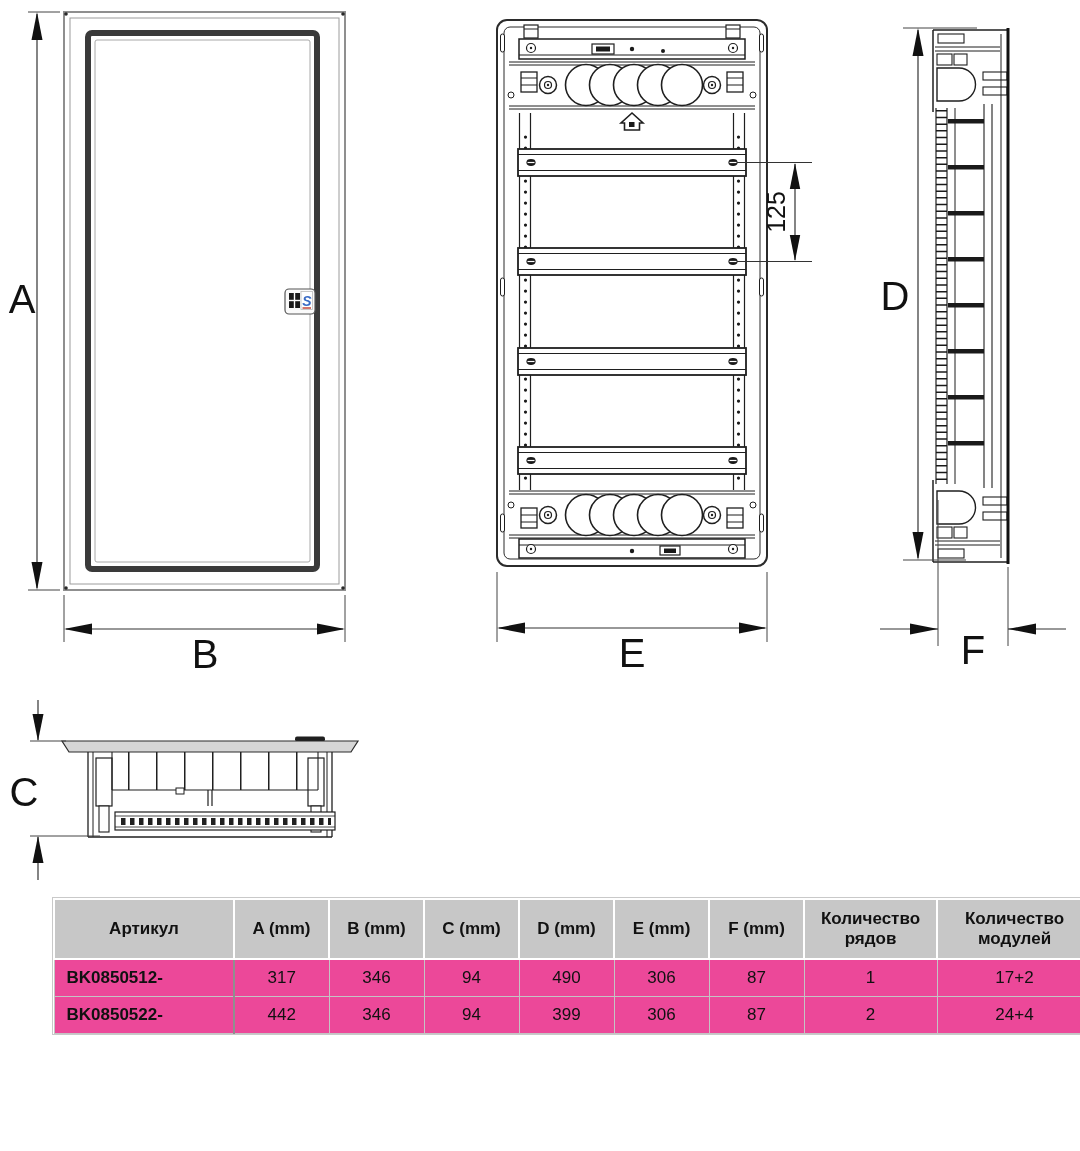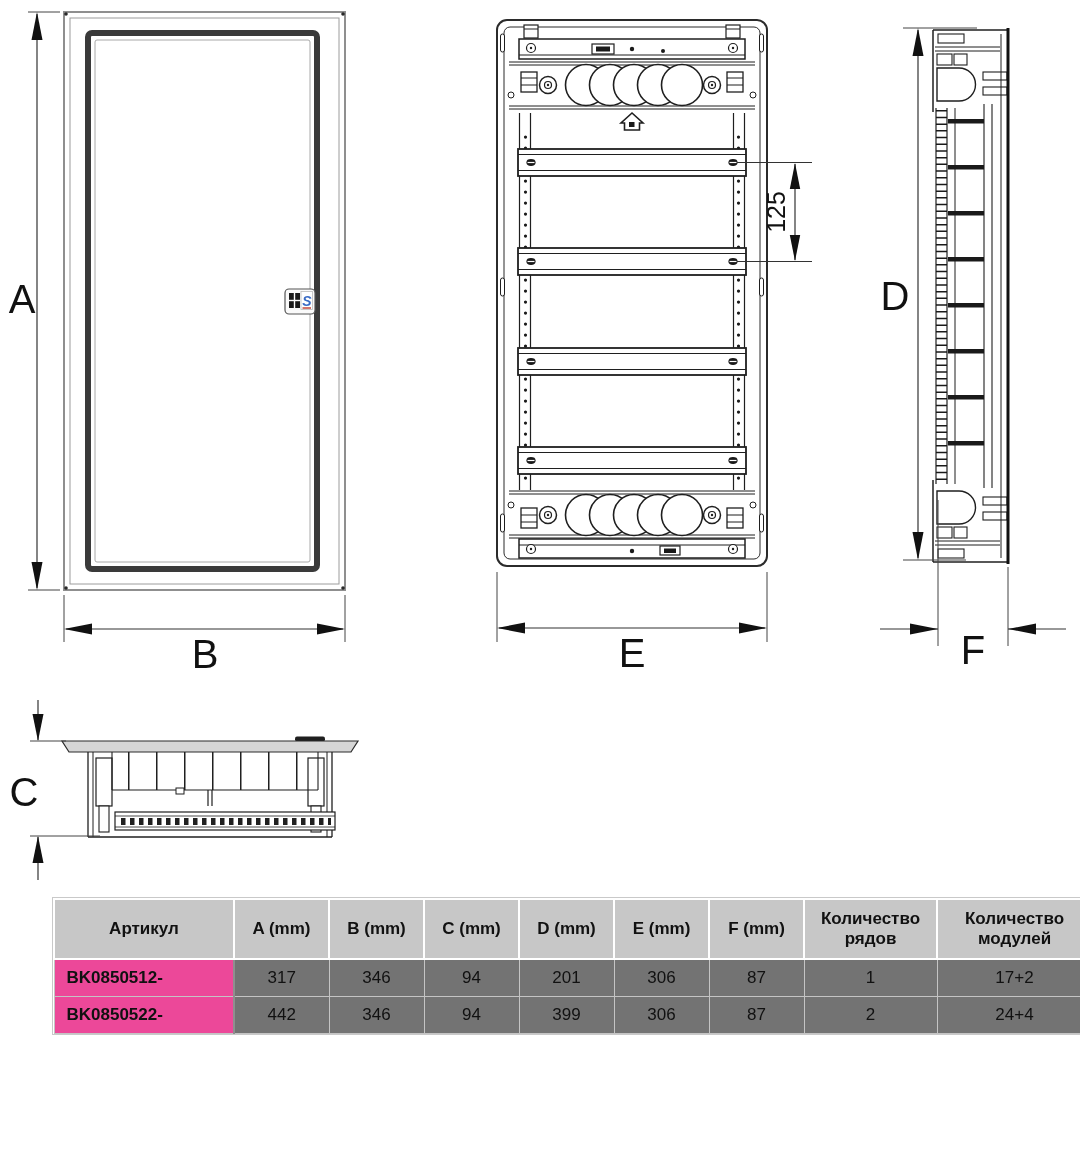--- a/index.html
+++ b/index.html
@@ -5,21 +5,21 @@
   html,body{margin:0;padding:0;background:#fff;}
   .canvas{position:relative;width:1080px;height:1151px;background:#fff;font-family:"Liberation Sans",sans-serif;overflow:hidden;}
   svg{position:absolute;left:0;top:0;}
   svg line, svg rect, svg path, svg circle, svg ellipse, svg polygon, svg polyline{vector-effect:none;}
   .dimlabel{font-family:"Liberation Sans",sans-serif;font-size:40px;fill:#111;}
   .dimsmall{font-family:"Liberation Sans",sans-serif;font-size:25px;fill:#111;}
   .locks{font-family:"Liberation Sans",sans-serif;font-size:14px;font-weight:bold;font-style:italic;}
   .table-wrap{position:absolute;left:52px;top:897px;width:1040px;border:1px solid #c9c9c9;box-sizing:border-box;}
   table{border-collapse:collapse;width:100%;table-layout:fixed;font-family:"Liberation Sans",sans-serif;color:#111;}
   th{background:#c7c7c7;font-size:17px;font-weight:bold;height:54px;border:2px solid #fff;padding:2px 6px;text-align:center;vertical-align:middle;line-height:1.2;}
-  td{background:#737373;font-size:17px;height:36px;border:1px solid #c4c4c4;text-align:center;vertical-align:middle;padding:0 4px;}
+  td{background:#ec4899;font-size:17px;height:36px;border:1px solid #c4c4c4;text-align:center;vertical-align:middle;padding:0 4px;}
   td.article{background:#ec4899;text-align:left;font-weight:bold;padding-left:12px;border-right:2px solid #8f8f8f;}
 </style>
 </head>
 <body>
 
 <div class="canvas">
 
 <svg width="1080" height="890" viewBox="0 0 1080 890">
   <defs>
 
@@ -289,21 +289,21 @@
             <th>Количество рядов</th>
             <th>Количество модулей</th>
           </tr>
     </thead>
     <tbody>
           <tr>
             <td class="article">BK0850512-</td>
             <td>317</td>
             <td>346</td>
             <td>94</td>
-            <td>201</td>
+            <td>490</td>
             <td>306</td>
             <td>87</td>
             <td>1</td>
             <td>17+2</td>
           </tr>
           <tr>
             <td class="article">BK0850522-</td>
             <td>442</td>
             <td>346</td>
             <td>94</td>

